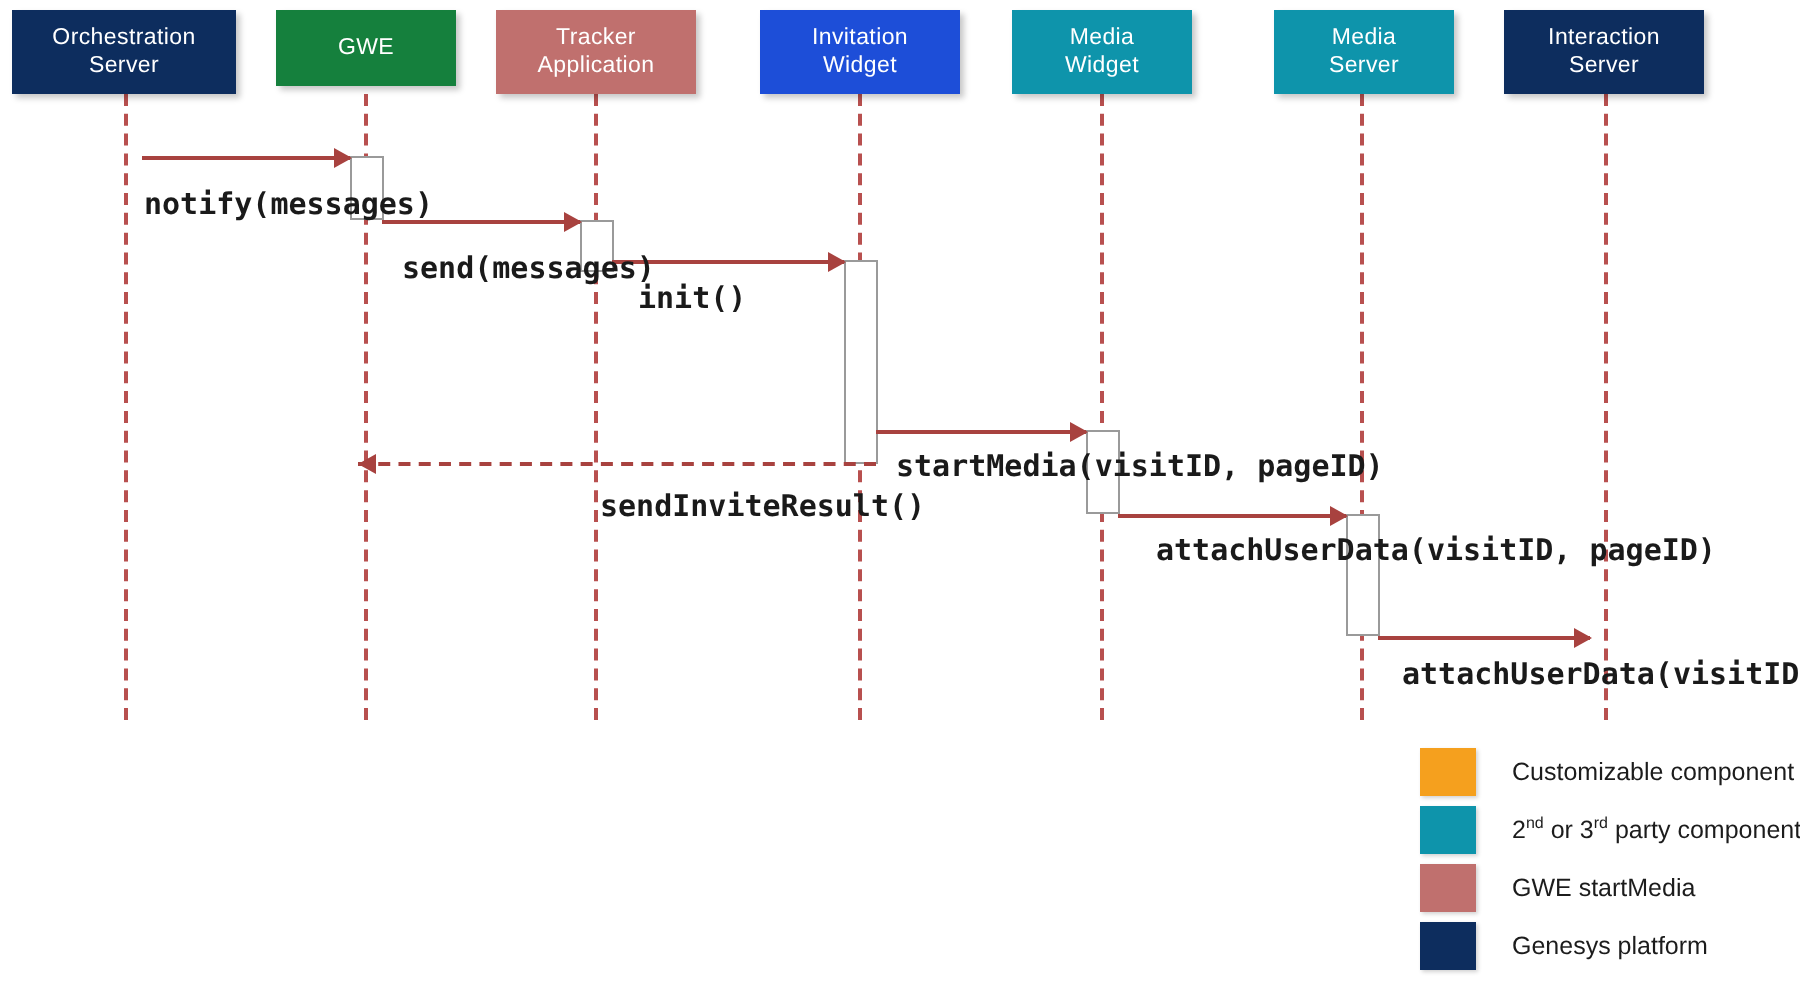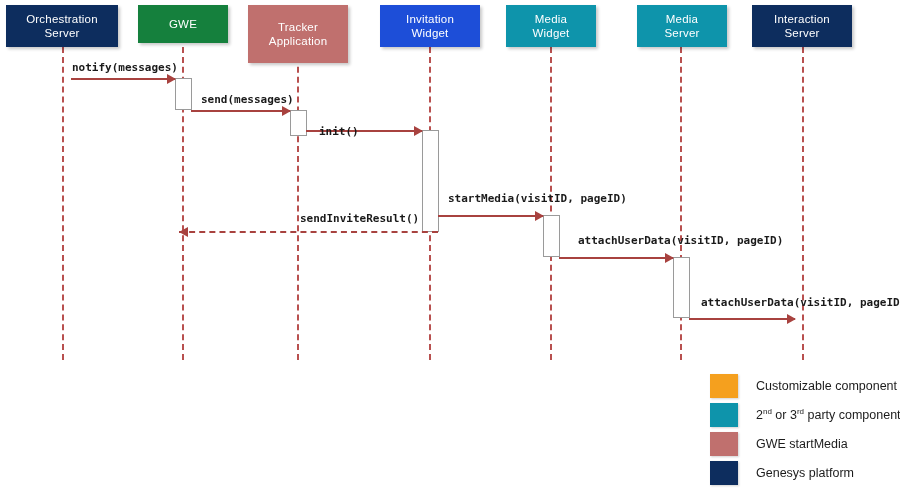--- a/index.html
+++ b/index.html
@@ -78,25 +78,26 @@
     border-left: 9px solid #a8423f;
   }
   .arrowhead.left {
     border-top: 5px solid transparent;
     border-bottom: 5px solid transparent;
     border-right: 9px solid #a8423f;
   }
   .msglabel {
     position: absolute;
     font-family: "DejaVu Sans Mono", "Liberation Mono", monospace;
-    font-size: 11px;
+    font-size: 15px;
     font-weight: bold;
     color: #1a1a1a;
     white-space: nowrap;
     z-index: 6;
+    margin-top: 32px;
   }
 
   
   #legend {
     position: absolute;
     left: 710px;
     top: 371px;
   }
   .legend-row {
     display: flex;
@@ -134,21 +135,21 @@
       <div class="lifeline" style="left: 802px; top: 47px; height: 313px;"></div>
     </div>
   <div id="participants-layer">
       <div class="participant" style="left: 6px; top: 5px; width: 112px; height: 42px; background: rgb(13, 45, 94);">
         <span class="plabel">Orchestration
 Server</span>
       </div>
       <div class="participant" style="left: 138px; top: 5px; width: 90px; height: 38px; background: #15803d;">
         <span class="plabel">GWE</span>
       </div>
-      <div class="participant" style="left: 248px; top: 5px; width: 100px; height: 58px; background: rgb(192, 112, 110);">
+      <div class="participant" style="left: 248px; top: 5px; width: 100px; height: 42px; background: rgb(192, 112, 110);">
         <span class="plabel">Tracker
 Application</span>
       </div>
       <div class="participant" style="left: 380px; top: 5px; width: 100px; height: 42px; background: #1d4ed8;">
         <span class="plabel">Invitation
 Widget</span>
       </div>
       <div class="participant" style="left: 506px; top: 5px; width: 90px; height: 42px; background: rgb(14, 148, 171);">
         <span class="plabel">Media
 Widget</span>
@@ -171,21 +172,21 @@
     </div>
   <div id="messages-layer">
       <div class="msg" style="left: 71px; top: 78px; width: 104px;"></div>
       <div class="arrowhead right" style="top: 74px; left: 167px;"></div>
       <div class="msglabel" style="left: 72px; top: 61px;">notify(messages)</div>
       <div class="msg" style="left: 191px; top: 110px; width: 99px;"></div>
       <div class="arrowhead right" style="top: 106px; left: 282px;"></div>
       <div class="msglabel" style="left: 201px; top: 93px; text-align: center;">send(messages)</div>
       <div class="msg" style="left: 306px; top: 130px; width: 116px;"></div>
       <div class="arrowhead right" style="top: 126px; left: 414px;"></div>
-      <div class="msglabel" style="left: 319px; top: 125px;">init()</div>
+      <div class="msglabel" style="left: 319px; top: 108px;">init()</div>
       <div class="msg" style="left: 438px; top: 215px; width: 105px;"></div>
       <div class="arrowhead right" style="top: 211px; left: 535px;"></div>
       <div class="msglabel" style="left: 448px; top: 192px;">startMedia(visitID, pageID)</div>
       <div class="msg dashed" style="left: 179px; top: 231px; width: 259px;"></div>
       <div class="arrowhead left" style="top: 227px; left: 179px;"></div>
       <div class="msglabel" style="left: 300px; top: 212px;">sendInviteResult()</div>
       <div class="msg" style="left: 559px; top: 257px; width: 114px;"></div>
       <div class="arrowhead right" style="top: 253px; left: 665px;"></div>
       <div class="msglabel" style="left: 578px; top: 234px;">attachUserData(visitID, pageID)</div>
       <div class="msg" style="left: 689px; top: 318px; width: 106px;"></div>

